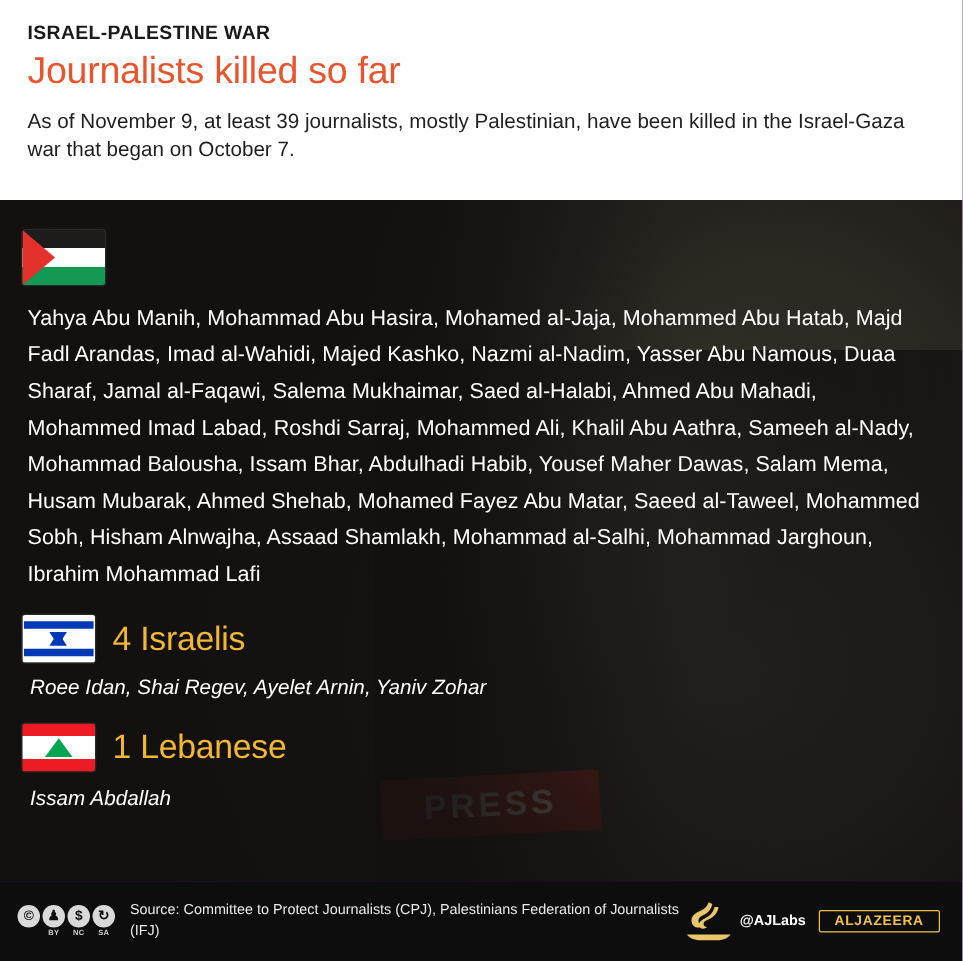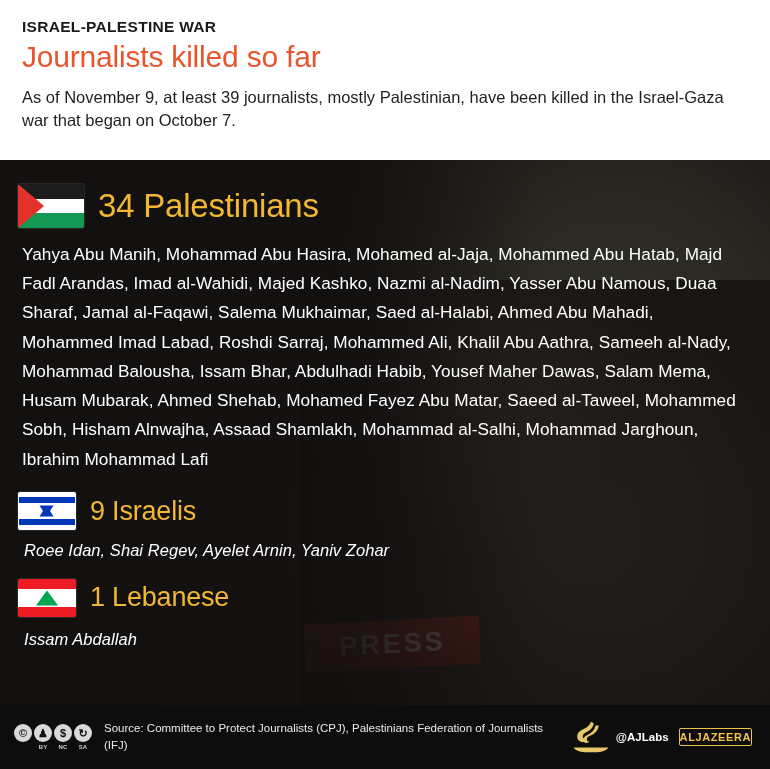--- a/index.html
+++ b/index.html
@@ -261,21 +261,21 @@
     color: #ffffff;
     font-size: 11.5px;
     font-weight: bold;
   }
   .aljazeera-word {
     color: #f0c24a;
     font-size: 11px;
     font-weight: bold;
     letter-spacing: 0.6px;
     border: 1px solid #f0c24a;
-    padding: 2px 0;
+    padding: 2px 12px;
     border-radius: 2px;
   }
 </style>
 </head>
 <body>
 
 <div id="infographic">
 
   <div class="header">
     <div class="kicker">ISRAEL-PALESTINE WAR</div>
@@ -288,36 +288,35 @@
       <div class="photo-figure"></div>
       <div class="press-badge">PRESS</div>
     </div>
     <div class="scrim"></div>
 
     <div class="content">
 
       <div class="group" id="group-palestinians">
         <div class="group-head">
           <div class="flag flag-ps"></div>
-          <div class="group-count">34 Palestinians</div>
         </div>
         <div class="names">Yahya Abu Manih, Mohammad Abu Hasira, Mohamed al-Jaja, Mohammed Abu Hatab, Majd Fadl Arandas, Imad al-Wahidi, Majed Kashko, Nazmi al-Nadim, Yasser Abu Namous, Duaa Sharaf, Jamal al-Faqawi, Salema Mukhaimar, Saed al-Halabi, Ahmed Abu Mahadi, Mohammed Imad Labad, Roshdi Sarraj, Mohammed Ali, Khalil Abu Aathra, Sameeh al-Nady, Mohammad Balousha, Issam Bhar, Abdulhadi Habib, Yousef Maher Dawas, Salam Mema, Husam Mubarak, Ahmed Shehab, Mohamed Fayez Abu Matar, Saeed al-Taweel, Mohammed Sobh, Hisham Alnwajha, Assaad Shamlakh, Mohammad al-Salhi, Mohammad Jarghoun, Ibrahim Mohammad Lafi</div>
       </div>
 
       <div class="group" id="group-israelis">
         <div class="group-head">
           <div class="flag flag-il small">
             <div class="stripe top"></div>
             <div class="stripe bot"></div>
             <div class="star">
                 <i class="up"></i>
                 <i class="dn"></i>
               </div>
           </div>
-          <div class="group-count sub">9 Israelis</div>
+          <div class="group-count sub">4 Israelis</div>
         </div>
         <div class="names small">Roee Idan, Shai Regev, Ayelet Arnin, Yaniv Zohar</div>
       </div>
 
       <div class="group" id="group-lebanese">
         <div class="group-head">
           <div class="flag flag-lb small"></div>
           <div class="group-count sub">1 Lebanese</div>
         </div>
         <div class="names small">Issam Abdallah</div>

